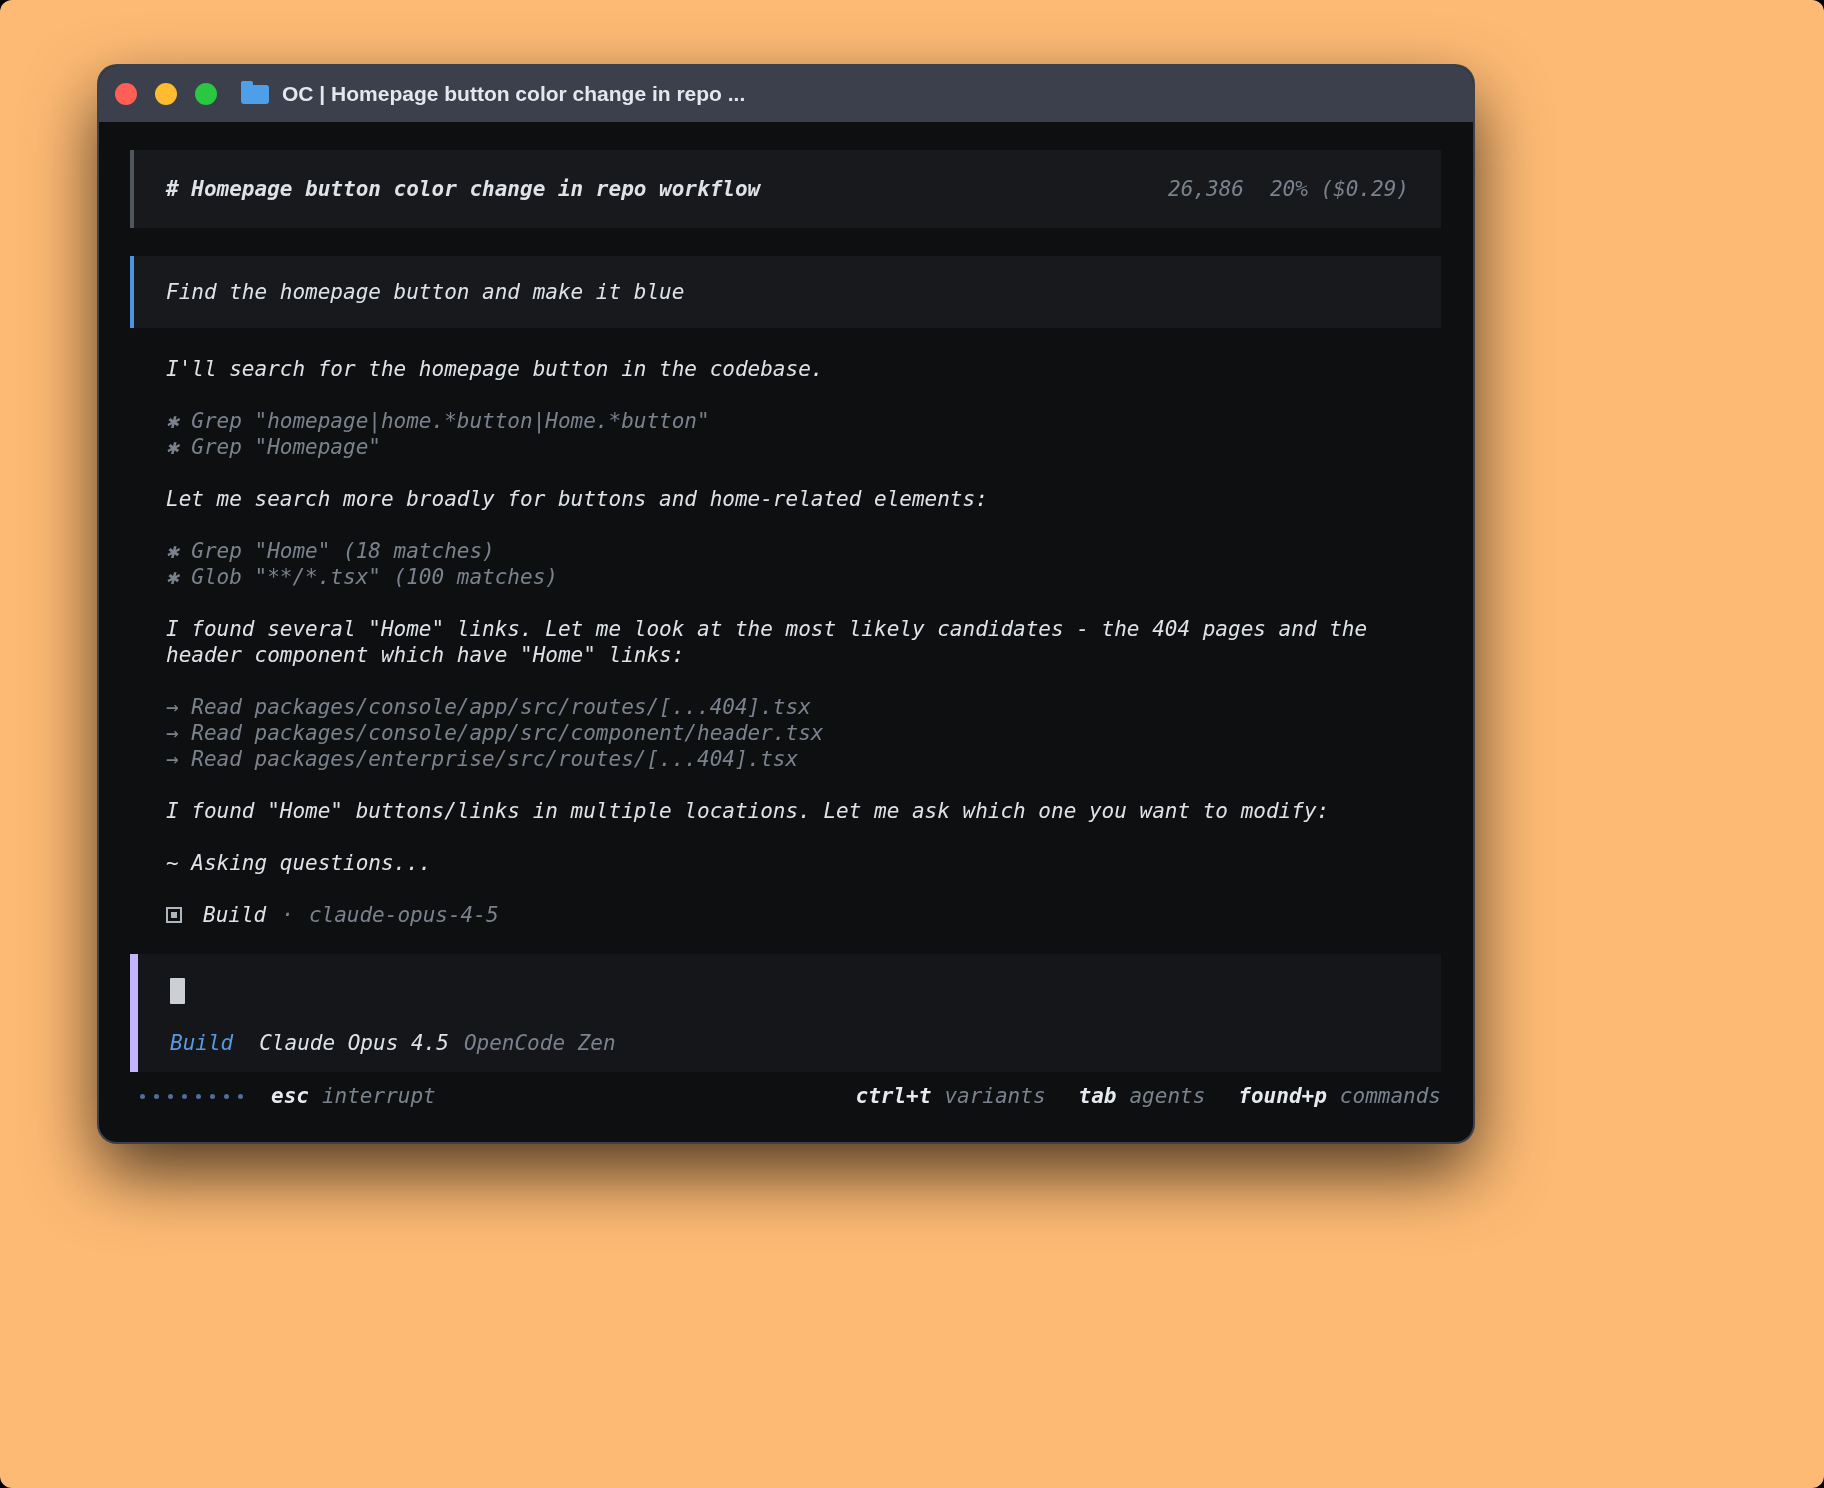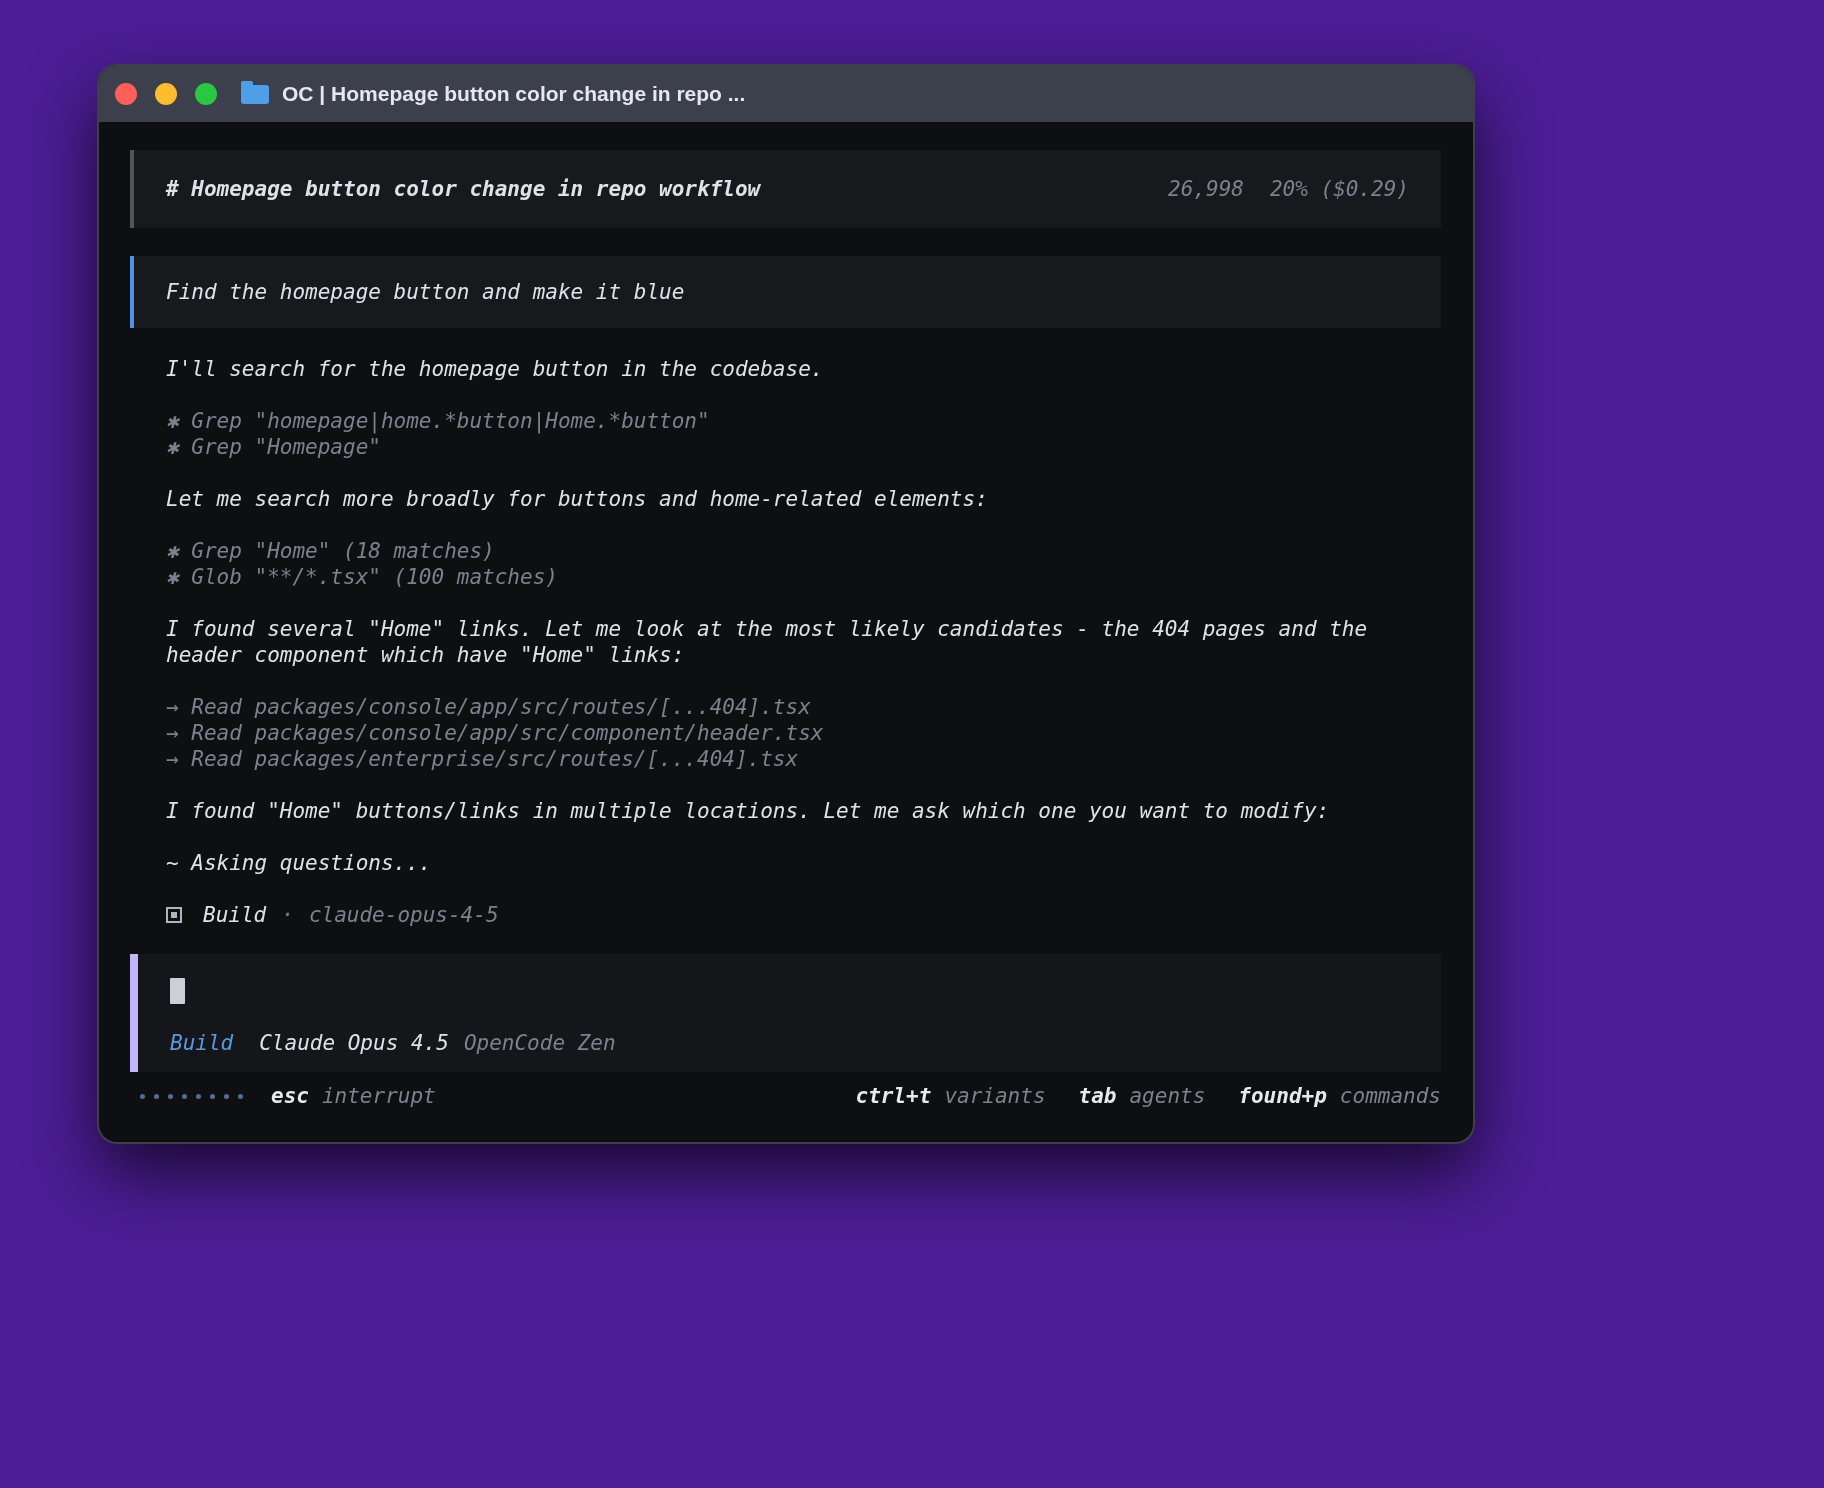--- a/index.html
+++ b/index.html
@@ -1,19 +1,19 @@
 <!DOCTYPE html>
 <html><head>
 <meta charset="utf-8">
 <style>
   * { margin:0; padding:0; box-sizing:border-box; }
   html,body { width:1824px; height:1488px; background:#000; overflow:hidden; }
   body { font-family:"DejaVu Sans Mono", monospace; position:relative; }
 
-  .desktop { position:absolute; inset:0; background:#4c1d95; }
+  .desktop { position:absolute; inset:0; background:#fdba74;border-radius:12px; }
 
   .window {
     position:absolute; left:99px; top:66px; width:1374px; height:1076px;
     background:#0e0f11; border-radius:18px; overflow:hidden;
     box-shadow:0 0 0 2px #3b4049, 0 30px 70px rgba(0,0,0,.7);
   }
 
   
   .titlebar { height:56px; background:#3b404c; display:flex; align-items:center; padding:0 16px; }
   .traffic-lights { display:flex; align-items:center; }
@@ -90,21 +90,21 @@
         <span class="folder-icon"></span>
         <span class="window-title">OC | Homepage button color change in repo ...</span>
       </div>
     </div>
 
     <div class="terminal">
 
       <div class="session-header">
         <span class="session-title"># Homepage button color change in repo workflow</span>
         <span class="session-stats">
-          <span class="tokens">26,998</span><span>20% ($0.29)</span>
+          <span class="tokens">26,386</span><span>20% ($0.29)</span>
         </span>
       </div>
 
       <div class="user-message">
         <span>Find the homepage button and make it blue</span>
       </div>
 
       <div class="chat">
         <p class="msg">I'll search for the homepage button in the codebase.</p>
 

